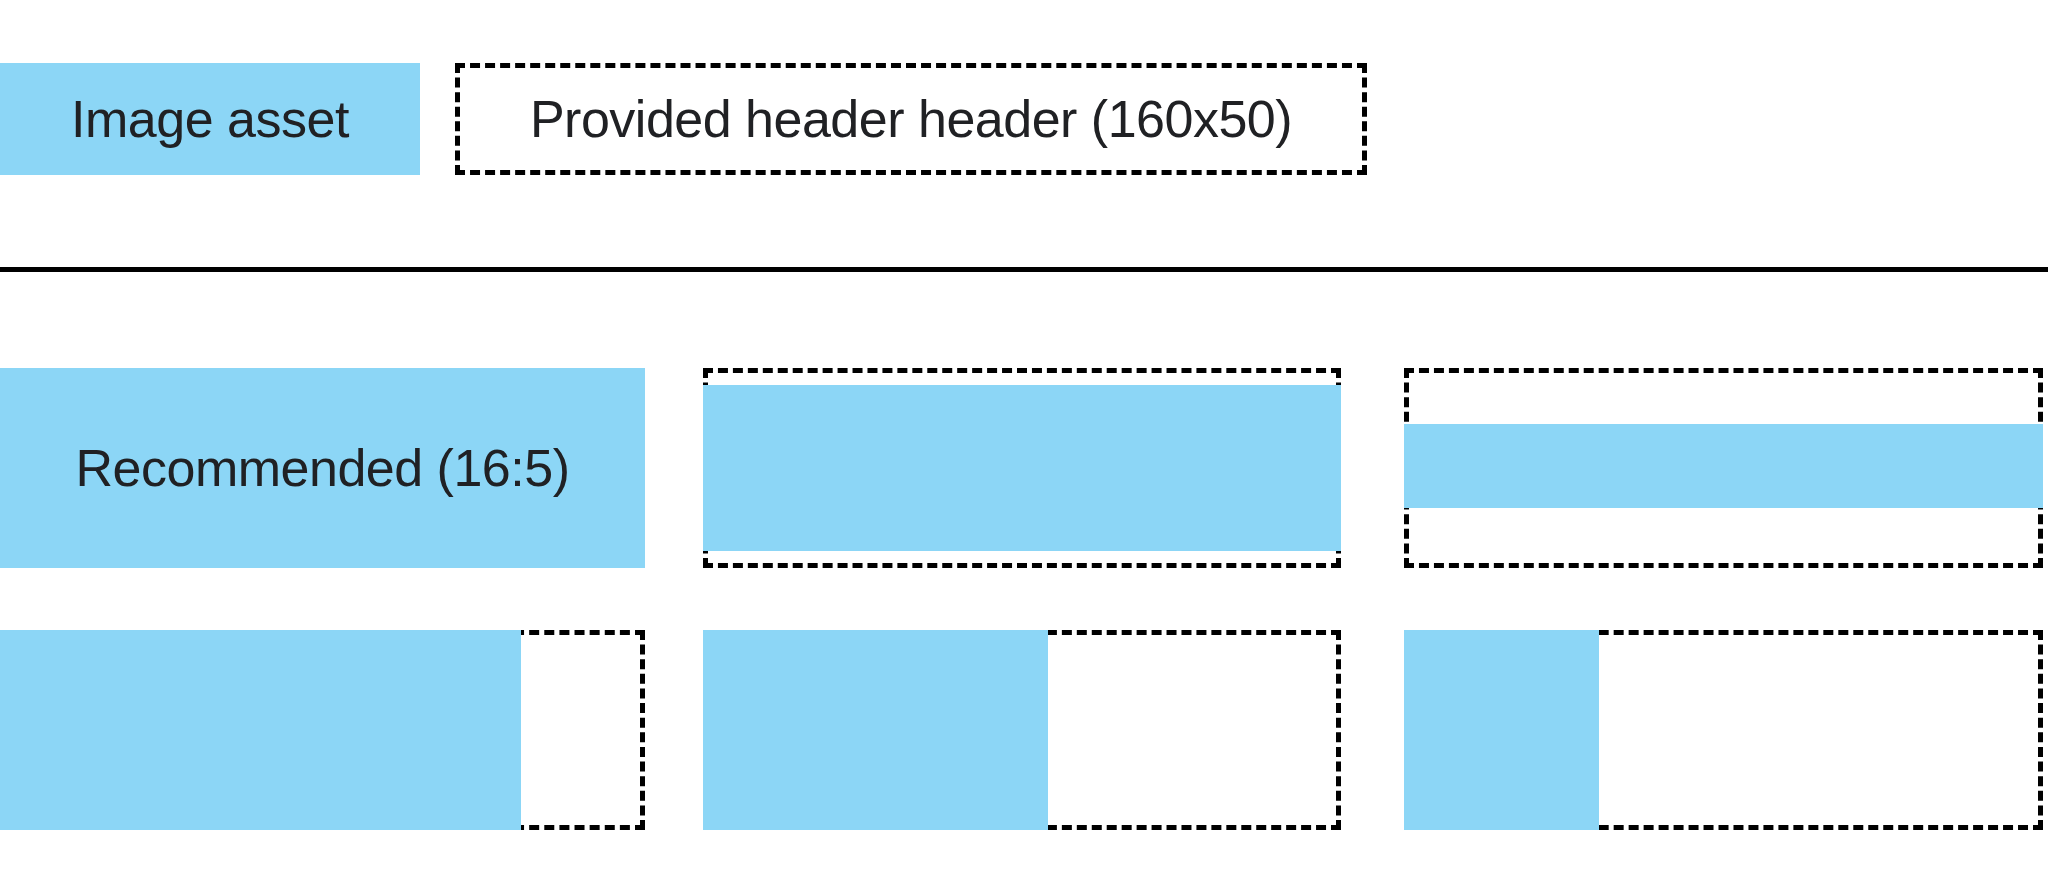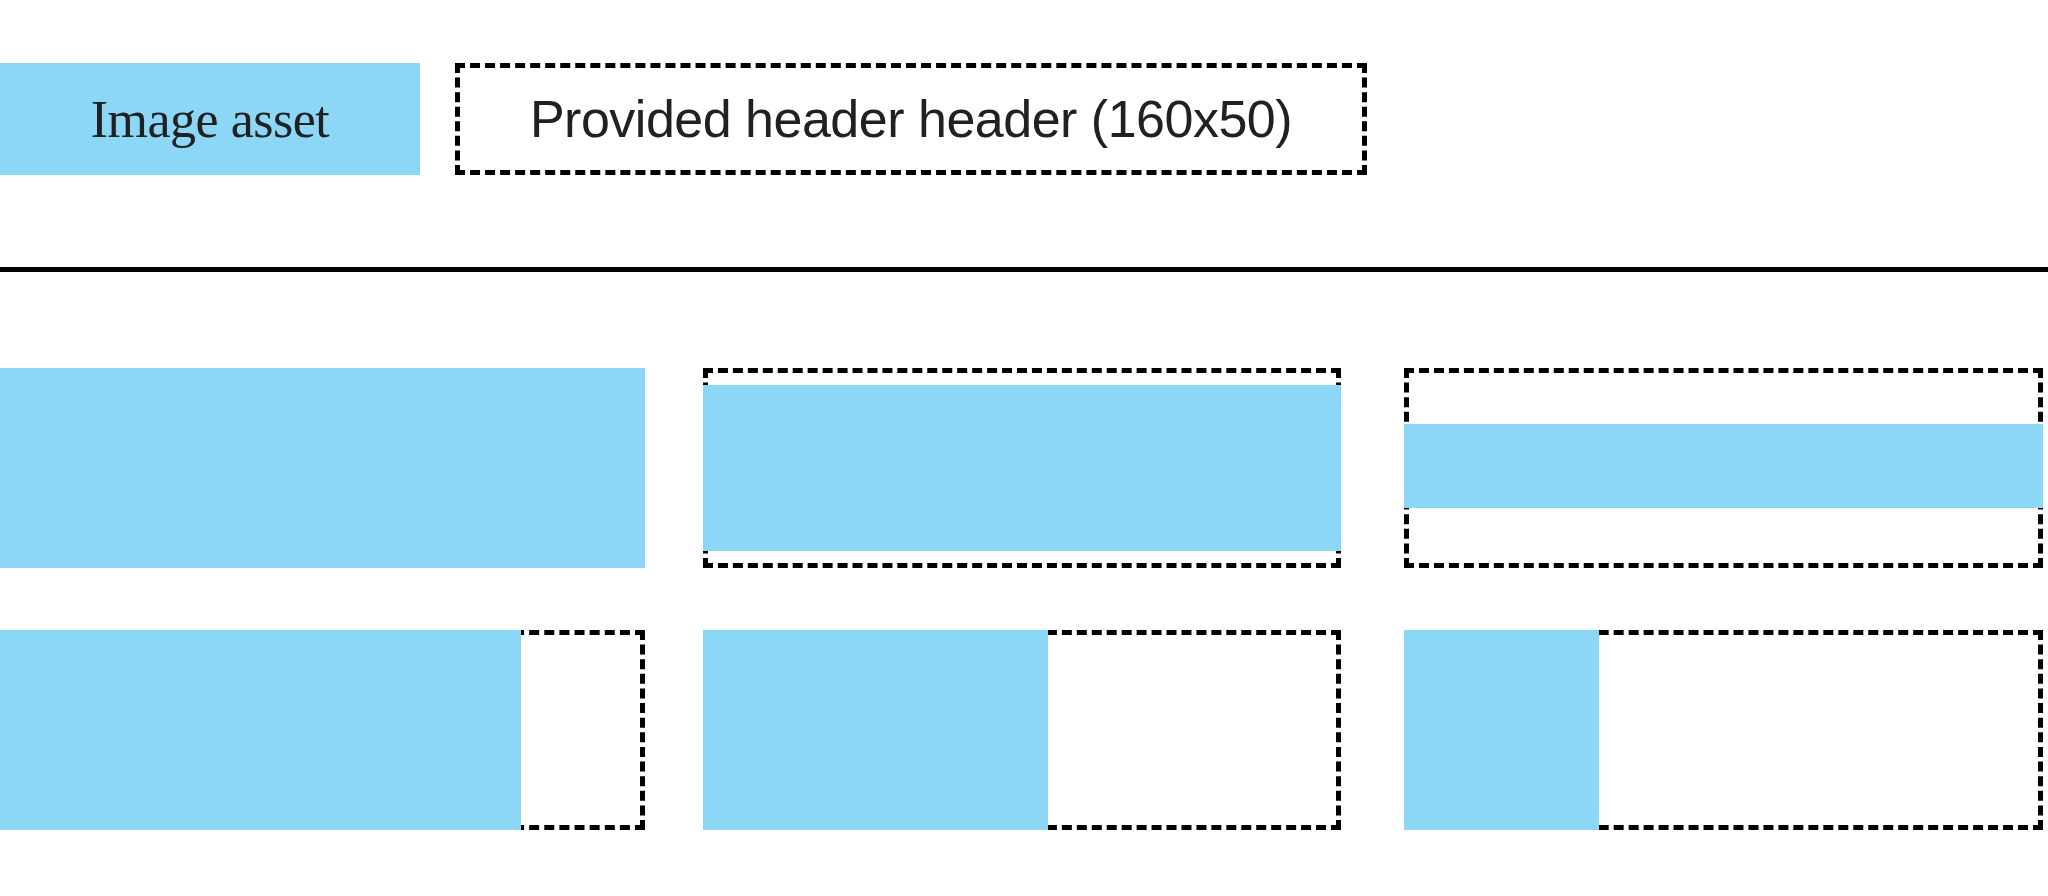--- a/index.html
+++ b/index.html
@@ -28,21 +28,20 @@
   .asset-chip {
     position: absolute;
     left: 0;
     top: 63px;
     width: 420px;
     height: 112px;
     background: var(--asset-blue, #8CD6F6);
     display: flex;
     align-items: center;
     justify-content: center;
-    font-family: Liberation Serif, serif;
   }
   .header-space-box {
     position: absolute;
     left: 455px;
     top: 63px;
     width: 912px;
     height: 112px;
     box-sizing: border-box;
     border: 5px dashed var(--line-black, #000);
     background: #ffffff;
@@ -91,20 +90,21 @@
 </div>
 
 <div class="header-space-box">
   <span class="label-text">Provided header header (160x50)</span>
 </div>
 
 <div class="divider"></div>
 
 <div class="cell row1 col1">
   <div class="fill" style="inset: -5px;"></div>
+  <span class="label-text">Recommended (16:5)</span>
 </div>
 
 <div class="cell row1 col2">
   <div class="fill" style="left: -5px; right: -5px; top: 6.5%; height: 87%;"></div>
 </div>
 
 <div class="cell row1 col3">
   <div class="fill" style="left: -5px; right: -5px; top: 27%; height: 44%;"></div>
 </div>
 

